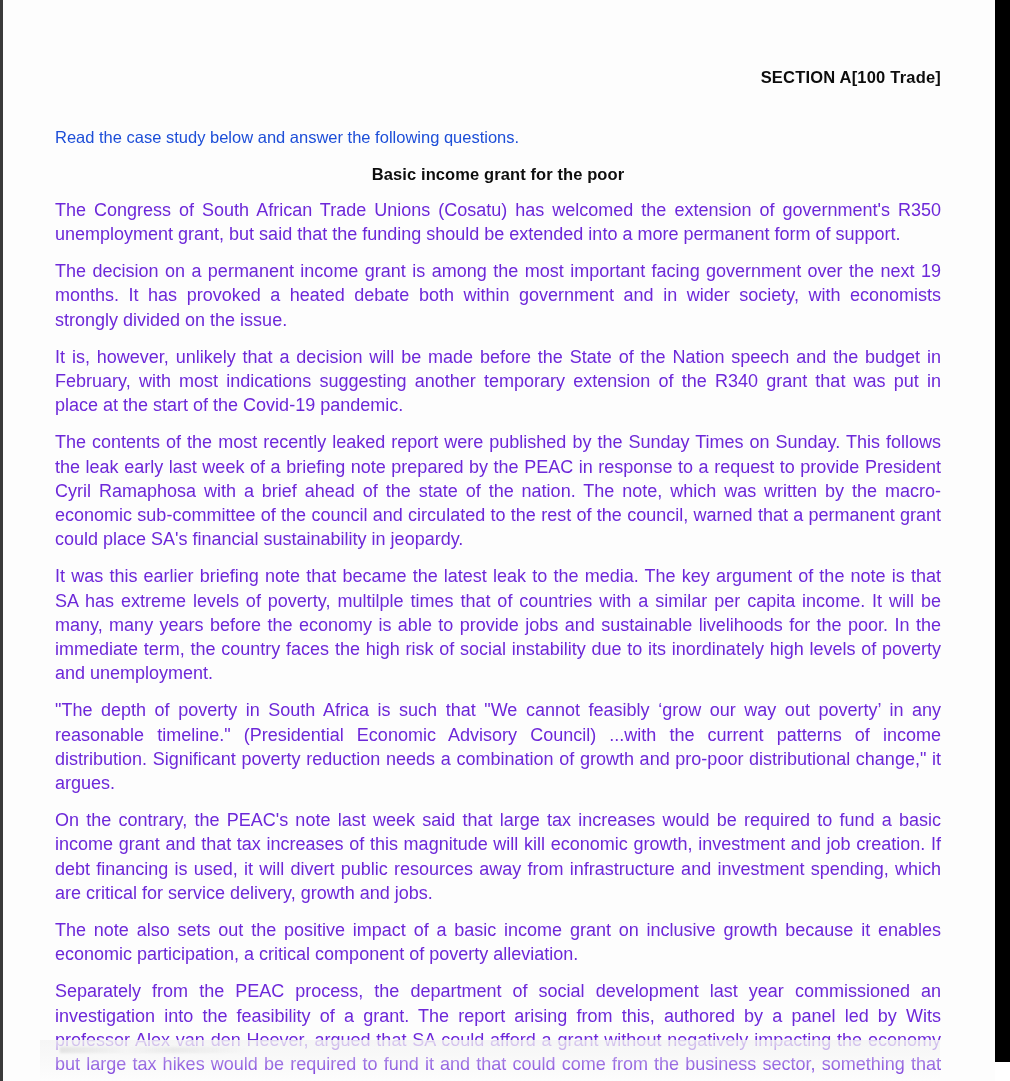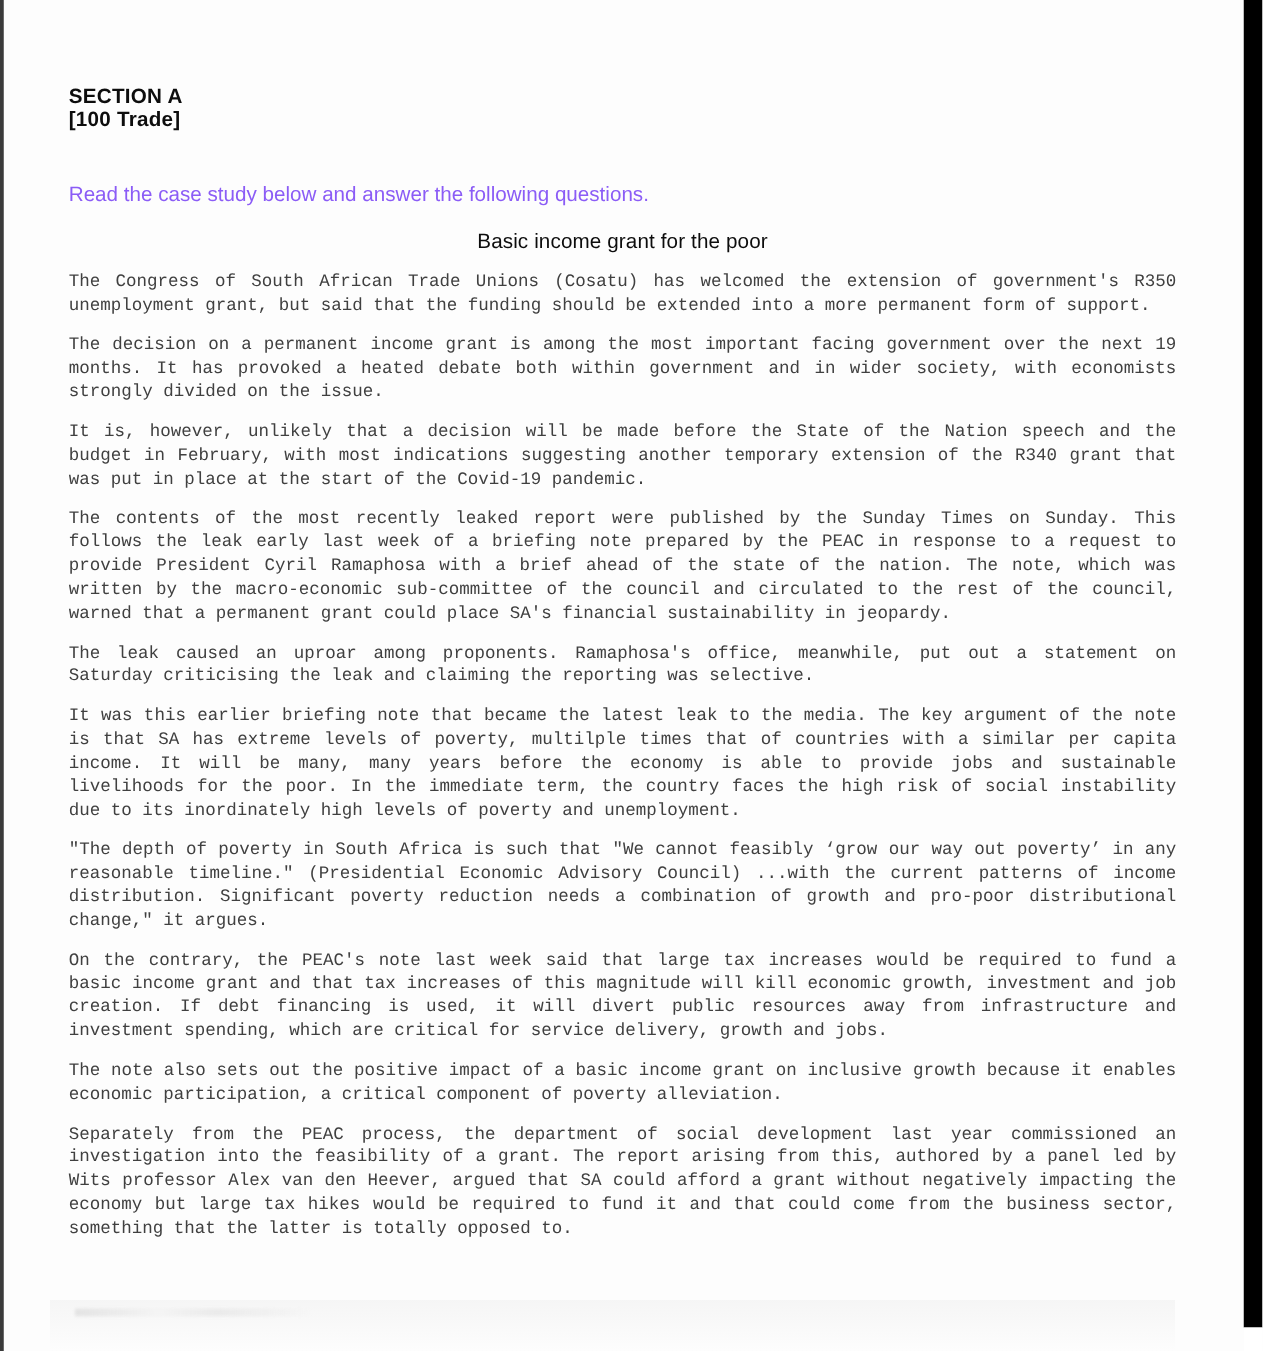--- a/index.html
+++ b/index.html
@@ -58,50 +58,48 @@
 
   .heading-row {
     display: flex;
     justify-content: flex-end;
     align-items: baseline;
     font-weight: bold;
     font-size: 16.5px;
     color: #0d0d0d;
     letter-spacing: 0.2px;
     margin-bottom: 40px;
-    flex-direction: column;
   }
   .heading-row .section-title { }
   .heading-row .marks { }
 
   .instruction {
     font-size: 16.5px;
-    color: #8b5cf6;
+    color: #1d4ed8;
     line-height: 1.32;
     margin-bottom: 16px;
   }
 
   .case-title {
     text-align: center;
-    font-weight: normal;
+    font-weight: bold;
     font-size: 16.5px;
     color: #0d0d0d;
     margin-bottom: 14px;
     letter-spacing: 0.1px;
   }
 
   .body-text p {
     margin: 0 0 13px 0;
-    font-size: 14px;
+    font-size: 18px;
     line-height: 1.345;
-    color: #404040;
+    color: #6d28d9;
     text-align: justify;
     text-justify: inter-word;
     hyphens: none;
-    font-family: Liberation Mono, monospace;
   }
   .body-text p:last-child {
     margin-bottom: 0;
   }
 
   .smudge {
     position: absolute;
     left: 60px;
     top: 1047px;
     width: 190px;
@@ -135,21 +133,20 @@
 
     <div class="instruction">Read the case study below and answer the following questions.</div>
 
     <div class="case-title">Basic income grant for the poor</div>
 
     <div class="body-text">
       <p>The Congress of South African Trade Unions (Cosatu) has welcomed the extension of government's R350 unemployment grant, but said that the funding should be extended into a more permanent form of support.</p>
       <p>The decision on a permanent income grant is among the most important facing government over the next 19 months. It has provoked a heated debate both within government and in wider society, with economists strongly divided on the issue.</p>
       <p>It is, however, unlikely that a decision will be made before the State of the Nation speech and the budget in February, with most indications suggesting another temporary extension of the R340 grant that was put in place at the start of the Covid-19 pandemic.</p>
       <p>The contents of the most recently leaked report were published by the Sunday Times on Sunday. This follows the leak early last week of a briefing note prepared by the PEAC in response to a request to provide President Cyril Ramaphosa with a brief ahead of the state of the nation. The note, which was written by the macro-economic sub-committee of the council and circulated to the rest of the council, warned that a permanent grant could place SA's financial sustainability in jeopardy.</p>
-      <p>The leak caused an uproar among proponents. Ramaphosa's office, meanwhile, put out a statement on Saturday criticising the leak and claiming the reporting was selective.</p>
       <p>It was this earlier briefing note that became the latest leak to the media. The key argument of the note is that SA has extreme levels of poverty, multilple times that of countries with a similar per capita income. It will be many, many years before the economy is able to provide jobs and sustainable livelihoods for the poor. In the immediate term, the country faces the high risk of social instability due to its inordinately high levels of poverty and unemployment.</p>
       <p>"The depth of poverty in South Africa is such that "We cannot feasibly ‘grow our way out poverty’ in any reasonable timeline." (Presidential Economic Advisory Council) ...with the current patterns of income distribution. Significant poverty reduction needs a combination of growth and pro-poor distributional change," it argues.</p>
       <p>On the contrary, the PEAC's note last week said that large tax increases would be required to fund a basic income grant and that tax increases of this magnitude will kill economic growth, investment and job creation. If debt financing is used, it will divert public resources away from infrastructure and investment spending, which are critical for service delivery, growth and jobs.</p>
       <p>The note also sets out the positive impact of a basic income grant on inclusive growth because it enables economic participation, a critical component of poverty alleviation.</p>
       <p>Separately from the PEAC process, the department of social development last year commissioned an investigation into the feasibility of a grant. The report arising from this, authored by a panel led by Wits professor Alex van den Heever, argued that SA could afford a grant without negatively impacting the economy but large tax hikes would be required to fund it and that could come from the business sector, something that the latter is totally opposed to.</p>
     </div>
 
   </div>
 
   <div class="shade-bottom"></div>

